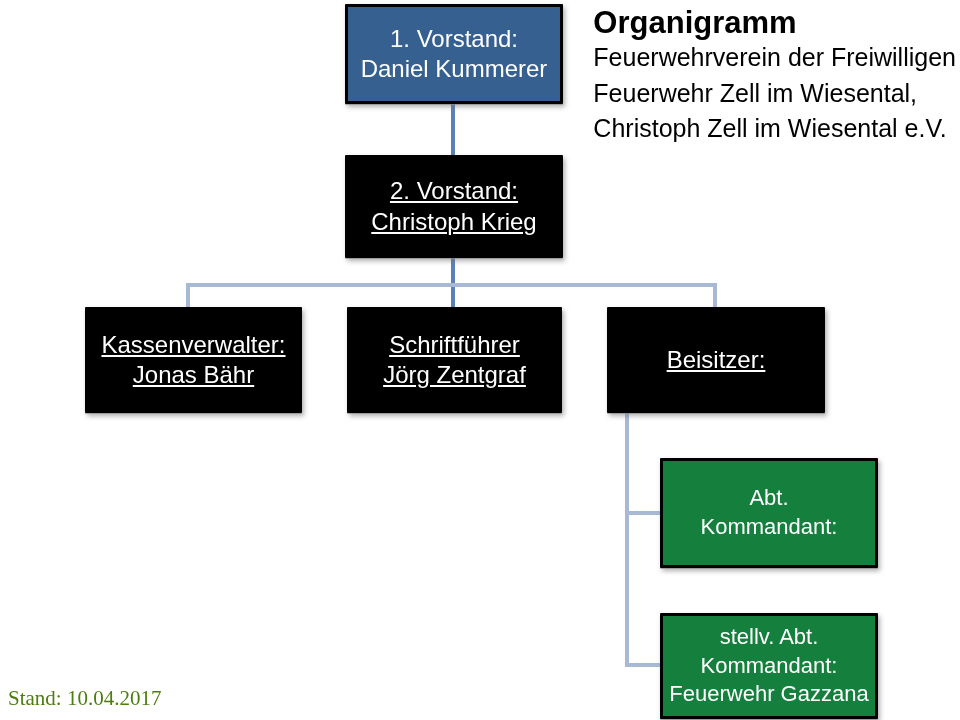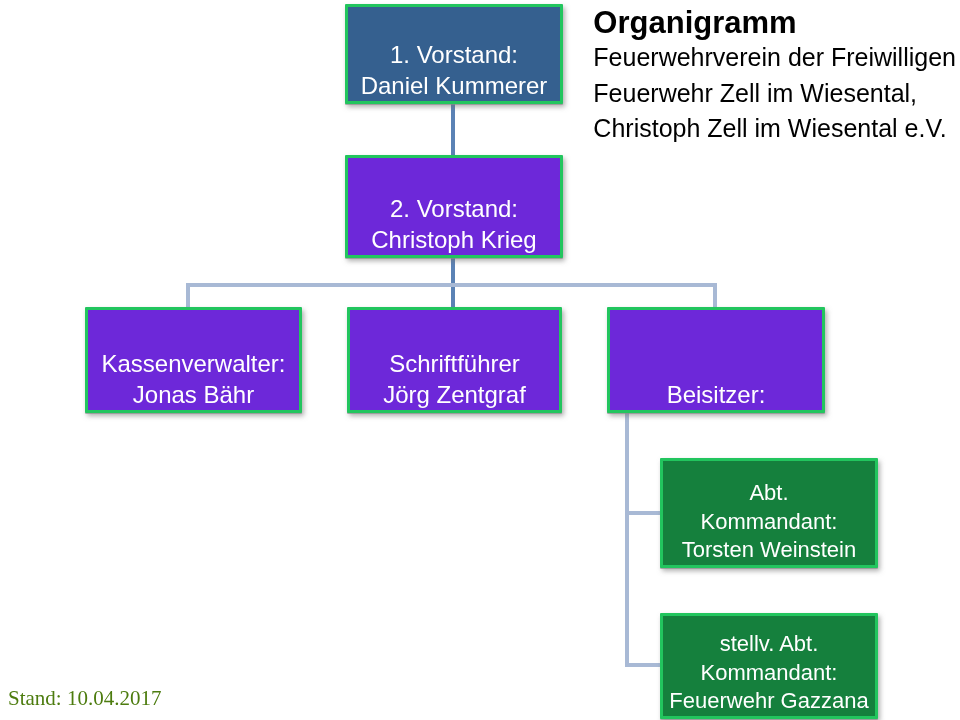--- a/index.html
+++ b/index.html
@@ -11,36 +11,36 @@
     overflow: hidden;
   }
   #canvas {
     position: absolute; left: 0; top: 0;
     width: 960px; height: 720px;
   }
   
   .node {
     position: absolute;
     box-sizing: border-box;
-    border: 3px solid #22c55e;
+    border: 3px solid #000000;
     box-shadow: 0 1px 0 rgba(140,140,140,.65), 2px 3px 5px rgba(110,110,110,.55);
     color: #ffffff;
     display: flex;
     flex-direction: column;
-    justify-content: flex-end;
+    justify-content: center;
     text-align: center;
     border-radius: 1px;
   }
   .node .nline {
     font-size: 24px;
     line-height: 1.27;
     white-space: nowrap;
   }
   .node.dark   { background: #35608f; }
-  .node.medium { background: #6d28d9; }
+  .node.medium { background: #000000; text-decoration: underline; }
   .node.light  { background: #15803d; }
   .node.light .nline { font-size: 22px; line-height: 1.3; }
 
   
   .conn {
     position: absolute;
   }
   .conn.mid   { background: #5b82b5; }
   .conn.light { background: #a8b9d5; }
 
@@ -106,21 +106,20 @@
     <div class="nline">Jörg Zentgraf</div>
   </div>
 
   <div class="node medium" style="left:607px; top:307px; width:218px; height:106px;">
     <div class="nline">Beisitzer:</div>
   </div>
 
   <div class="node light" style="left:660px; top:458px; width:218px; height:110px;">
     <div class="nline">Abt.</div>
     <div class="nline">Kommandant:</div>
-    <div class="nline">Torsten Weinstein</div>
   </div>
 
   <div class="node light" style="left:660px; top:613px; width:218px; height:106px;">
     <div class="nline">stellv. Abt.</div>
     <div class="nline">Kommandant:</div>
     <div class="nline">Feuerwehr Gazzana</div>
   </div>
 
   <div id="title-block">
     <div id="page-title">Organigramm</div>

